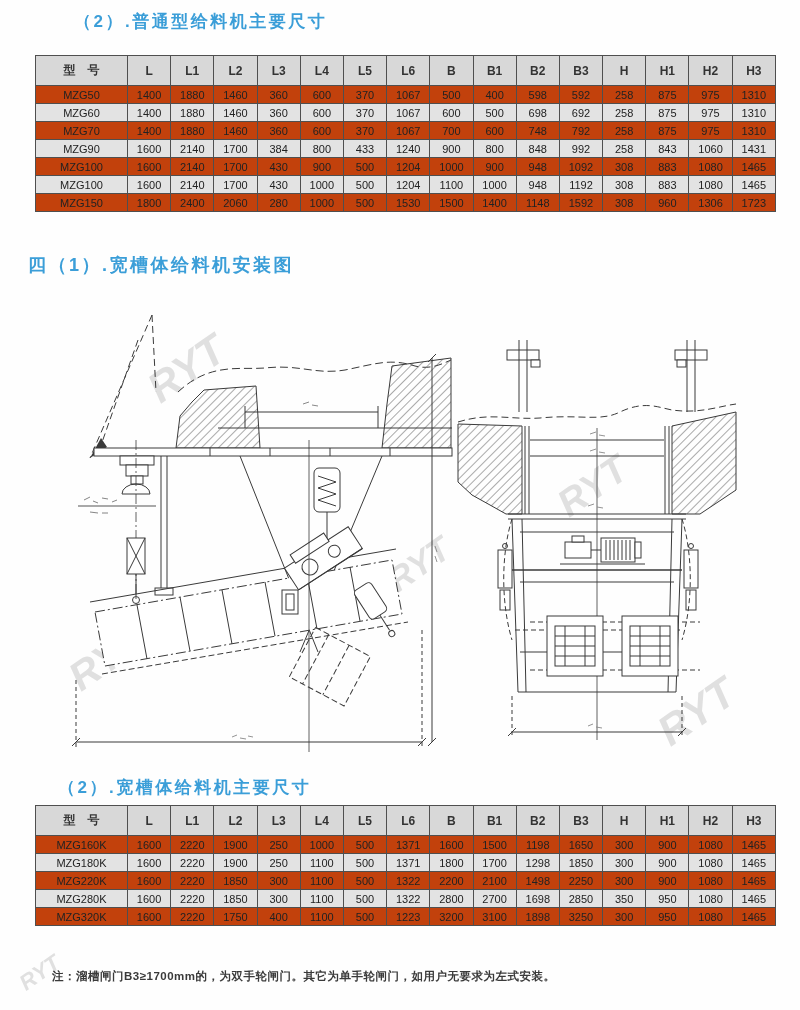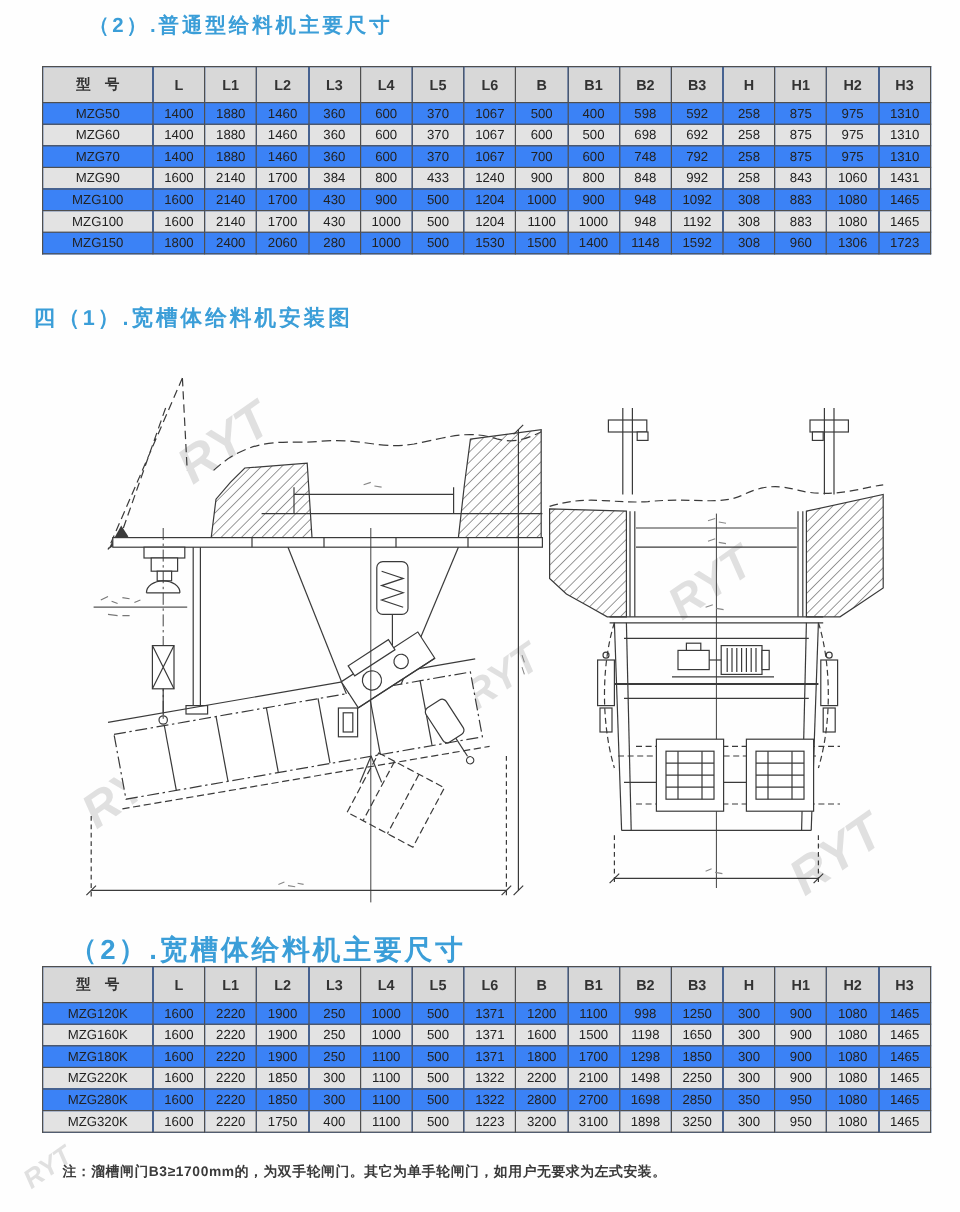--- a/index.html
+++ b/index.html
@@ -11,24 +11,24 @@
   }
   html,body{margin:0;padding:0;background:#ffffff;}
   body{width:800px;height:1010px;position:relative;overflow:hidden;
        font-family:"Liberation Sans",sans-serif;color:var(--ink);}
   .page{position:absolute;inset:0;background:#fefefe;}
 
   .sec-title{position:absolute;color:var(--title-blue);font-weight:bold;
              letter-spacing:2.5px;white-space:nowrap;}
   .t1{top:10px;left:62px;font-size:17px;margin-left:12px;}
   .t2{top:253px;left:28px;font-size:18px;}
-  .t3{top:776px;left:58px;font-size:23px;}
+  .t3{top:776px;left:58px;font-size:17px;}
 
   table.spec{position:absolute;left:35px;width:741px;border-collapse:collapse;
-             table-layout:fixed;background:#3b82f6;}
+             table-layout:fixed;background:#c2410c;}
   table.spec th,table.spec td{border:1px solid var(--border);text-align:center;
              overflow:hidden;white-space:nowrap;padding:0;}
   table.spec th{height:29px;background:var(--header-bg);font-size:12px;
              font-weight:bold;color:#333;}
   table.spec td{height:17px;font-size:11px;color:#222;}
   table.spec tbody tr:nth-child(even) td{background:var(--row-alt);}
   table.spec col.model{width:92px;}
   #table1{top:55px;}
   #table2{top:805px;}
 
@@ -421,38 +421,20 @@
           <th>B2</th>
           <th>B3</th>
           <th>H</th>
           <th>H1</th>
           <th>H2</th>
           <th>H3</th>
         </tr>
       </thead>
       <tbody>
         <tr>
-          <td>MZG120K</td>
-          <td>1600</td>
-          <td>2220</td>
-          <td>1900</td>
-          <td>250</td>
-          <td>1000</td>
-          <td>500</td>
-          <td>1371</td>
-          <td>1200</td>
-          <td>1100</td>
-          <td>998</td>
-          <td>1250</td>
-          <td>300</td>
-          <td>900</td>
-          <td>1080</td>
-          <td>1465</td>
-        </tr>
-        <tr>
           <td>MZG160K</td>
           <td>1600</td>
           <td>2220</td>
           <td>1900</td>
           <td>250</td>
           <td>1000</td>
           <td>500</td>
           <td>1371</td>
           <td>1600</td>
           <td>1500</td>

